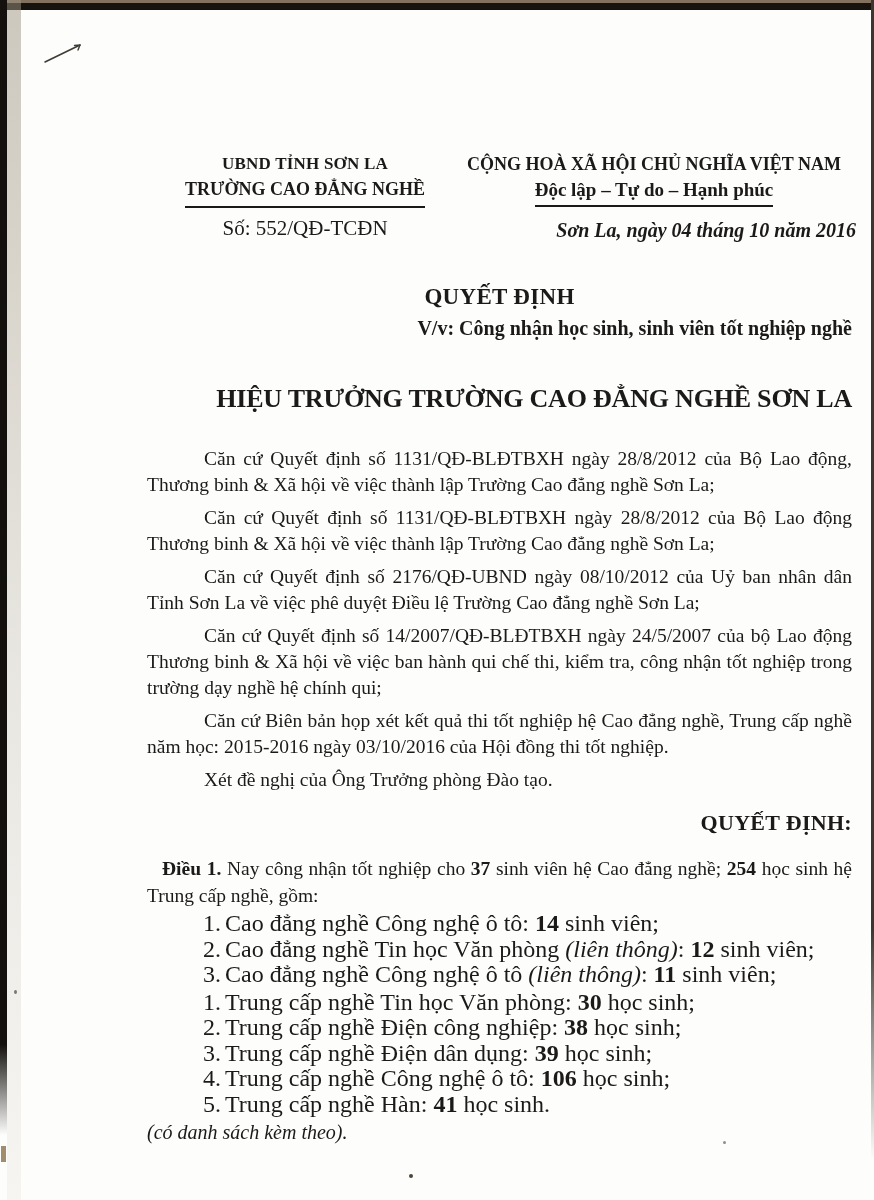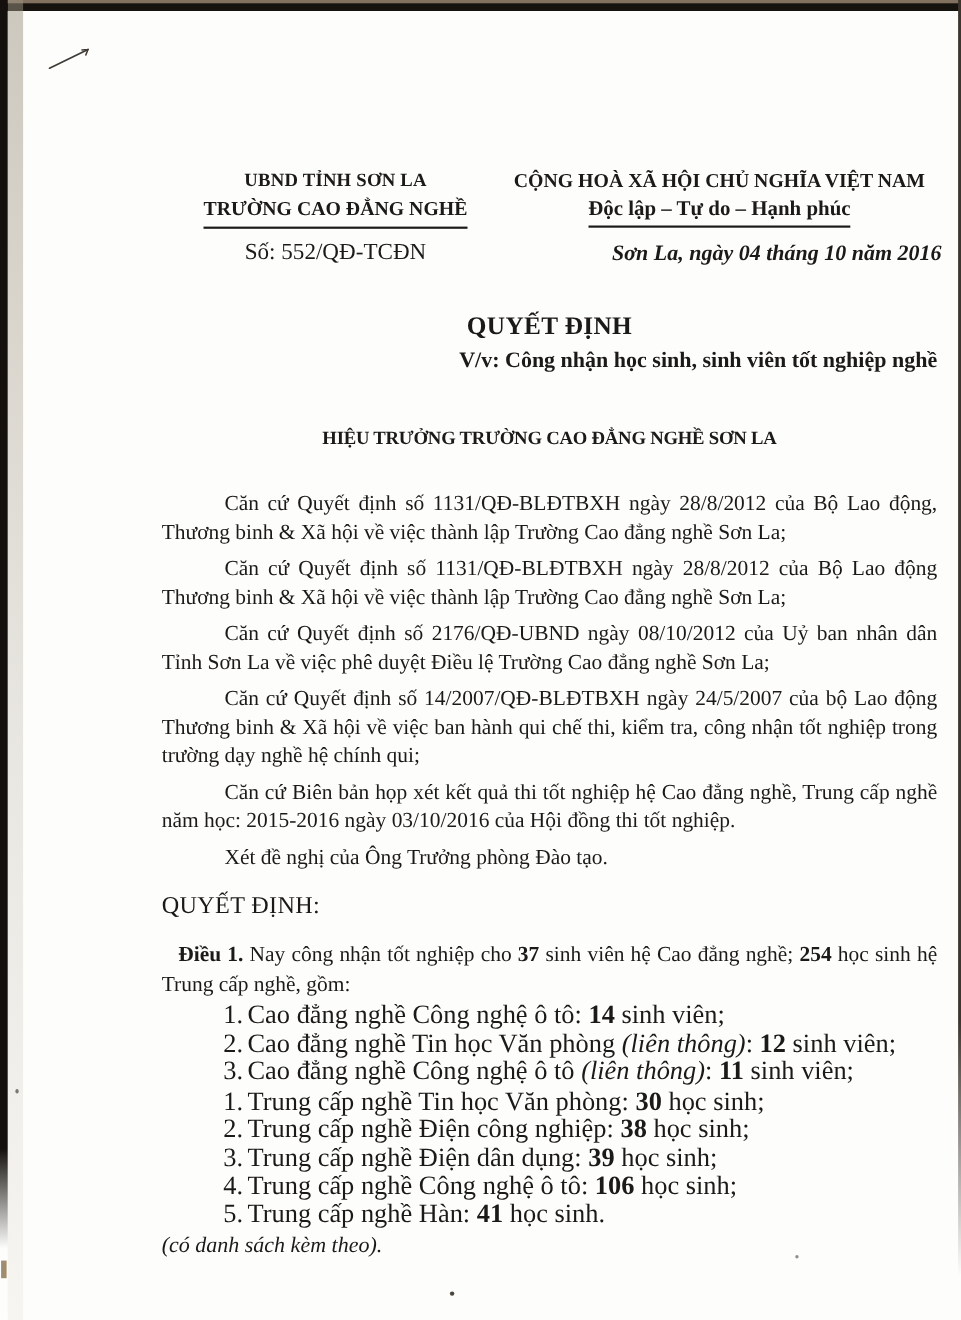--- a/index.html
+++ b/index.html
@@ -35,24 +35,24 @@
   .hl3{font-size:21px;line-height:28px;margin-top:6px;}
   .hr1{font-weight:bold;font-size:18px;line-height:25px;}
   .hr2{font-weight:bold;font-size:19px;line-height:26px;}
   .hr2 span{display:inline-block;border-bottom:2px solid #1b1a18;padding-bottom:2px;text-align:right;}
   .hr3{font-weight:bold;font-style:italic;font-size:20px;line-height:26px;margin-top:10px;text-align:right;padding-right:2px;}
 
   
   .content{position:absolute;top:283px;left:147px;width:705px;}
   .title-main{text-align:center;font-weight:bold;font-size:23px;line-height:28px;letter-spacing:.3px;}
   .title-sub{text-align:right;font-weight:bold;font-size:20px;line-height:26px;margin-top:4px;}
-  .issuer{text-align:center;font-weight:bold;font-size:17px;line-height:27px;margin-top:44px;letter-spacing:-.2px;}
+  .issuer{text-align:right;font-weight:bold;font-size:26px;line-height:27px;margin-top:44px;letter-spacing:-.2px;}
   .preamble{margin-top:34px;}
   .para{font-size:19.5px;line-height:26px;text-indent:57px;text-align:justify;margin:7px 0 0 0;}
-  .decision-heading{text-align:left;font-weight:normal;font-size:22px;line-height:28px;margin-top:16px;letter-spacing:.3px;}
+  .decision-heading{text-align:right;font-weight:bold;font-size:22px;line-height:28px;margin-top:16px;letter-spacing:.3px;}
   .article{font-size:19.5px;line-height:27px;text-align:justify;text-indent:15px;margin-top:18px;}
   .law-list{margin-top:2px;}
   .law-item{font-size:24px;line-height:25.5px;padding-left:56px;}
   .num{padding-right:4px;}
   .note{font-style:italic;font-size:20px;line-height:26px;margin-top:2px;}
   .b{font-weight:bold;}
   .i{font-style:italic;}
 </style>
 </head>
 <body>

